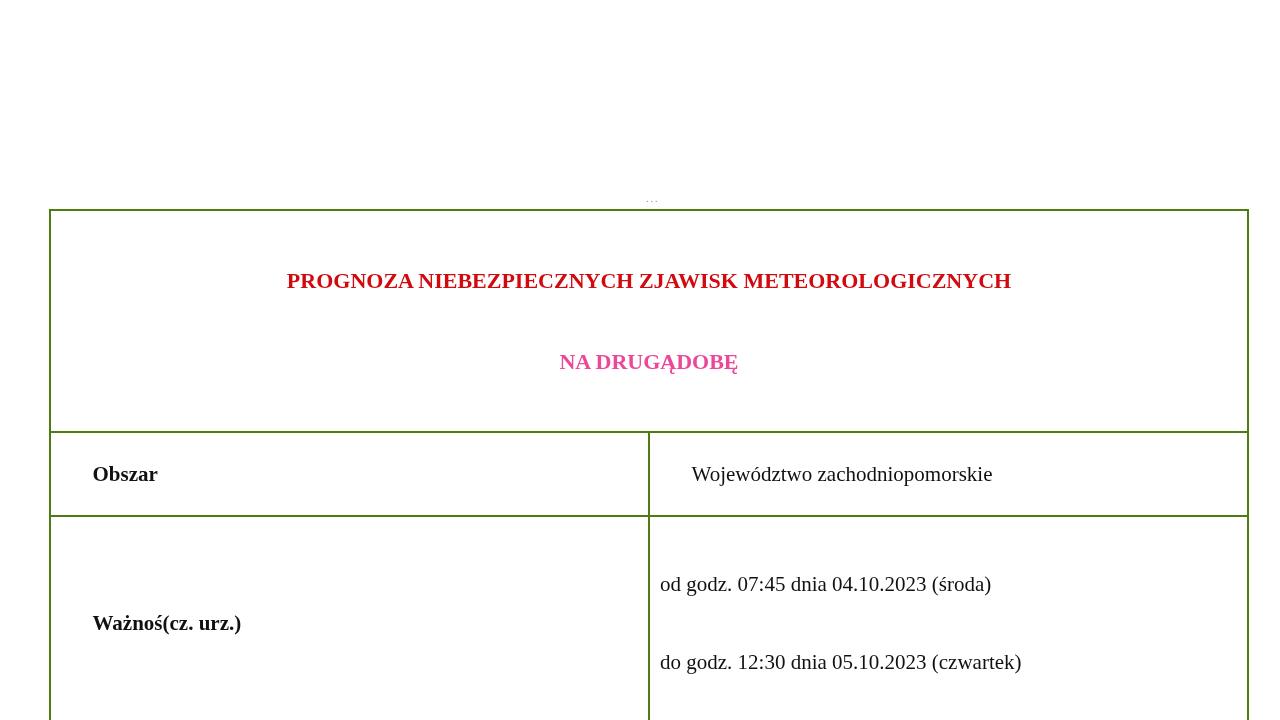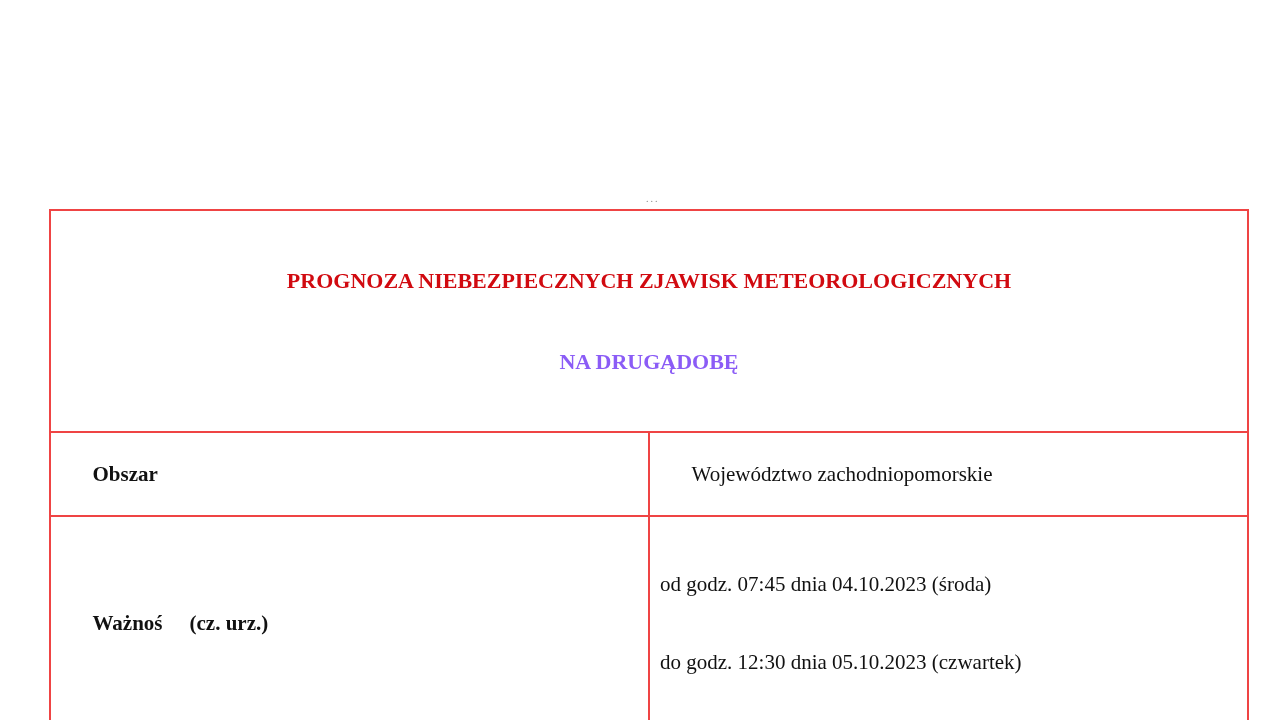--- a/index.html
+++ b/index.html
@@ -20,41 +20,41 @@
   }
   table.doc-table {
     position: absolute;
     left: 49px; top: 209px;
     width: 1200px;
     border-collapse: collapse;
     table-layout: fixed;
     color: #111111;
   }
   table.doc-table td {
-    border: 2px solid #ef4444;
+    border: 2px solid #4d7c0f;
     vertical-align: middle;
     padding: 2px 10px;
     font-size: 21px;
     line-height: 26px;
     white-space: pre-wrap;
   }
   td.col-label { width: 317px; font-weight: bold; }
   tr.row-title td {
     height: 69px;
     text-align: center;
     font-weight: bold;
     font-size: 22px;
     line-height: 27px;
     padding: 2px 6px;
   }
   .title-red { color: #d10a10; display: block; }
-  .title-black { color: #8b5cf6; display: block; }
+  .title-black { color: #ec4899; display: block; }
   tr.row-area td { height: 45px; border-radius: 19px; }
   tr.row-validity td { height: 71px; }
-  .label-paren { margin-left: 27px; }
+  .label-paren { }
   .line { display: block; }
 </style>
 </head>
 <body>
 
 <span class="artifact">...</span>
 
 <table class="doc-table">
   <tbody>
       <tr class="row-title">

